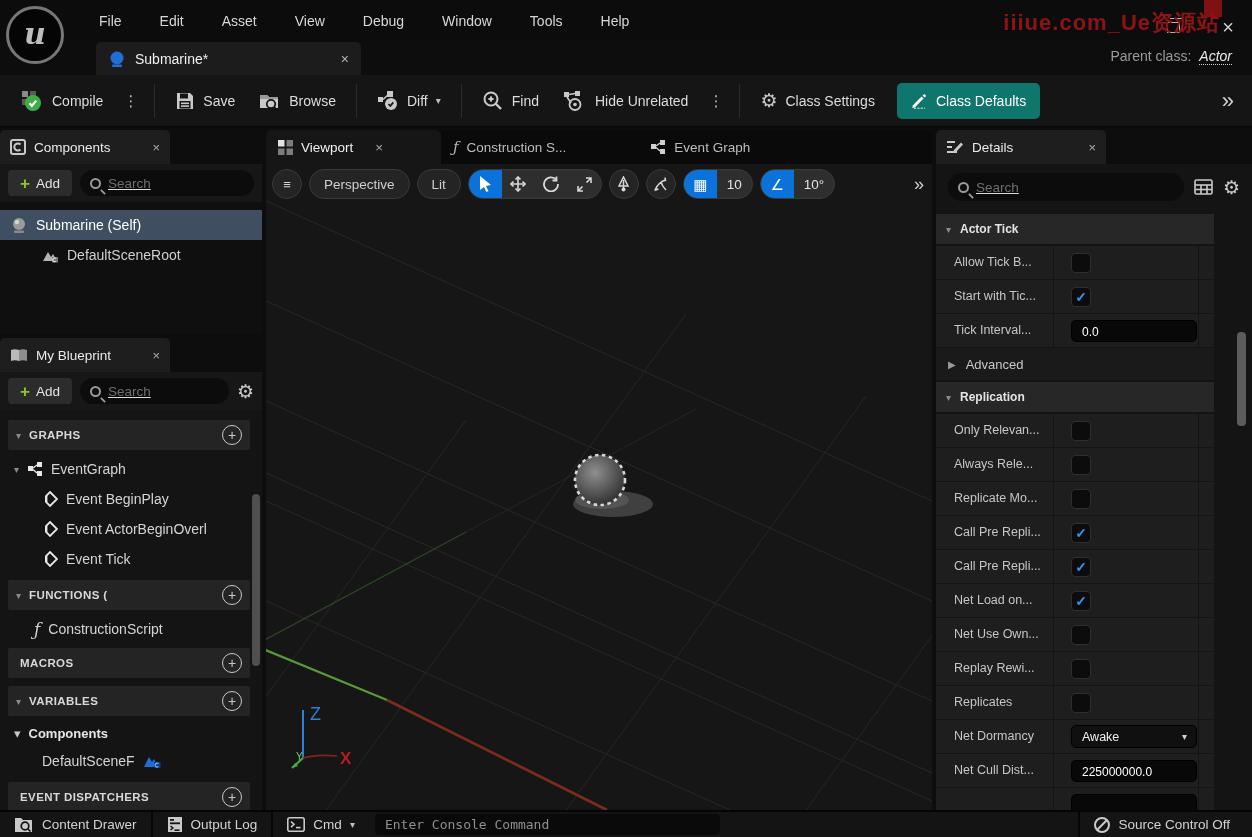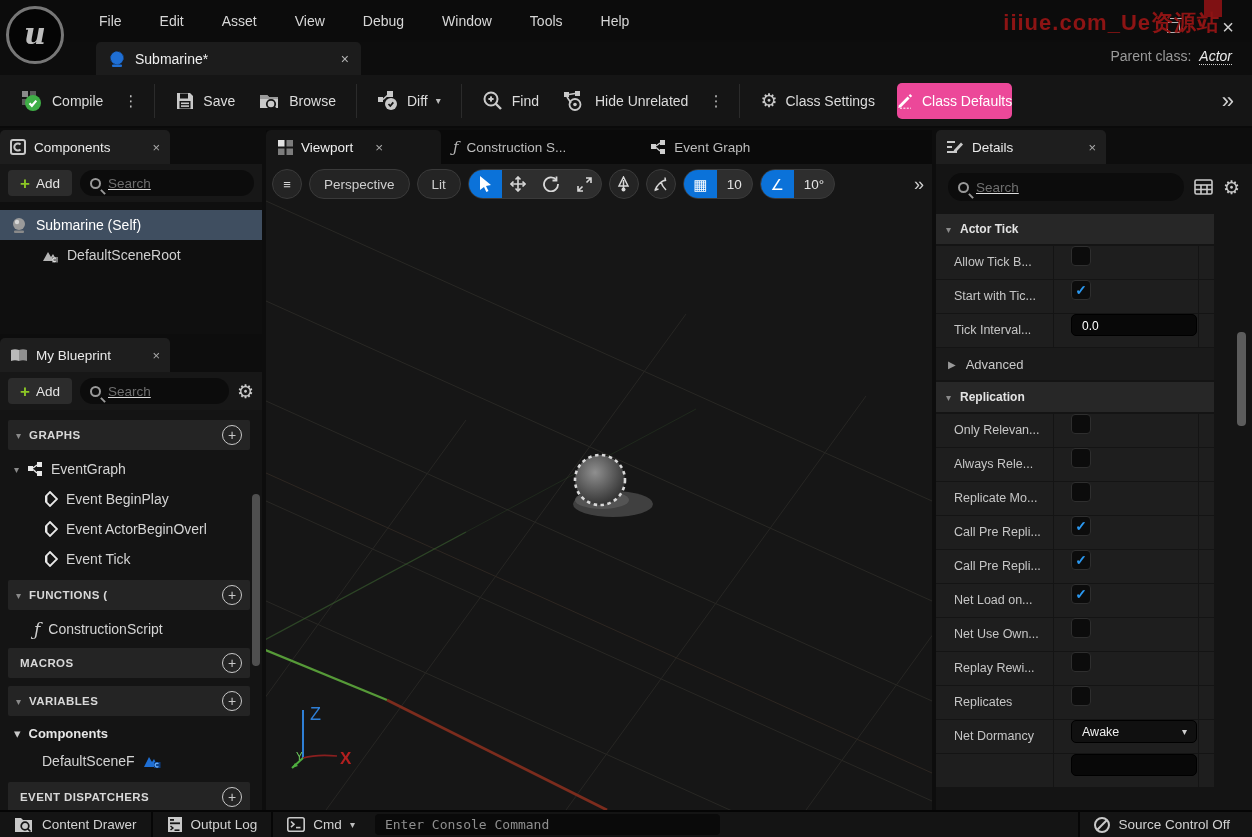--- a/index.html
+++ b/index.html
@@ -34,22 +34,22 @@
   #parentclass .val { color:#e9e9e9; border-bottom:1px dotted #cfcfcf;font-style:italic; }
 
   
   #toolbar { left:0; top:75px; width:1252px; height:53px; background:#151515;
     display:flex; align-items:center; padding:0 10px; gap:4px; border-bottom:2px solid #0a0a0a; }
   .tb-btn { display:flex; align-items:center; gap:8px; padding:0 10px; height:40px;
     color:#dcdcdc; font-size:14px; border-radius:4px; }
   .tb-kebab { color:#bdbdbd; font-size:15px; padding:0 6px; letter-spacing:0; }
   .tb-sep { width:1px; height:34px; background:#2b2b2b; margin:0 6px; }
   .tb-chev { font-size:10px; color:#bdbdbd; }
-  #class-defaults { background:#ec4899; color:#fff; height:36px; border-radius:5px;
-    display:flex; align-items:center; gap:8px; padding:0 0; font-size:14px; margin-left:8px; }
+  #class-defaults { background:#0f766e; color:#fff; height:36px; border-radius:5px;
+    display:flex; align-items:center; gap:8px; padding:0 14px; font-size:14px; margin-left:8px; }
   #tb-expand { margin-left:auto; color:#d0d0d0; font-size:22px; padding-right:8px; }
   .ico { display:inline-flex; align-items:center; justify-content:center; }
   .gear-glyph { font-size:19px; color:#c9c9c9; line-height:1; }
 
   
   #main { left:0; top:130px; width:1252px; height:680px; }
   #left-col  { left:0; top:0; width:262px; height:680px; }
   #center-col{ left:266px; top:0; width:666px; height:680px; }
   #right-col { left:936px; top:0; width:316px; height:680px; background:#141414; }
 
@@ -127,21 +127,21 @@
   #details-body { position:relative; height:600px; overflow:hidden; padding:4px 0 0 0; background:#141414; }
   .dt-sec-head { width:278px; height:30px; background:#272727; display:flex; align-items:center; gap:9px;
     padding:0 10px; margin-bottom:2px; }
   .dt-sec-head .caret { color:#8a8a8a; font-size:10px; }
   .dt-sec-head .nm { font-weight:bold; font-size:12px; color:#e3e3e3; }
   .dt-rows { display:block; }
   .dt-row { display:grid; grid-template-columns:117px 144px 15px; gap:1px; margin-bottom:1px; }
   .dt-row > div { background:#1e1e1e; height:33px; }
   .dt-label { line-height:33px; padding-left:18px; font-size:12.5px; color:#c6c6c6;
     white-space:nowrap; overflow:hidden; }
-  .dt-control { display:flex; align-items:flex-start; padding-left:17px; }
+  .dt-control { display:flex; align-items:center; padding-left:17px; }
   .checkbox { width:20px; height:20px; background:#0c0c0c; border:1px solid #2e2e2e; border-radius:4px;
     display:flex; align-items:center; justify-content:center; }
   .checkbox.on:after { content:"✓"; color:#2b98f0; font-weight:bold; font-size:14px; }
   .textinput { width:126px; height:22px; background:#080808; border-radius:5px; color:#fff;
     font-size:12px; line-height:22px; padding:0 10px; border:1px solid #000; }
   .selectbox { width:126px; height:23px; background:#101010; border-radius:5px; color:#efefef;
     font-size:12.5px; display:flex; align-items:center; justify-content:space-between;
     padding:0 9px 0 10px; border:1px solid #000; }
   .selectbox .chev { color:#cfcfcf; font-size:10px; }
   .adv-row { width:278px; height:32px; background:#1a1a1a; display:flex; align-items:center; gap:10px;
@@ -781,20 +781,29 @@
               <div class="dt-control">
 
                 <div class="selectbox">
                   <span>Awake</span>
                   <span class="chev">▾</span>
                 </div>
               </div>
               <div></div>
             </div>
 
+            <div class="dt-row">
+              <div class="dt-label">Net Cull Dist...</div>
+              <div class="dt-control">
+
+                <div class="textinput">225000000.0</div>
+
+              </div>
+              <div></div>
+            </div>
 
             <div class="dt-row">
               <div class="dt-label"></div>
               <div class="dt-control">
 
                 <div class="textinput"></div>
 
               </div>
               <div></div>
             </div>

